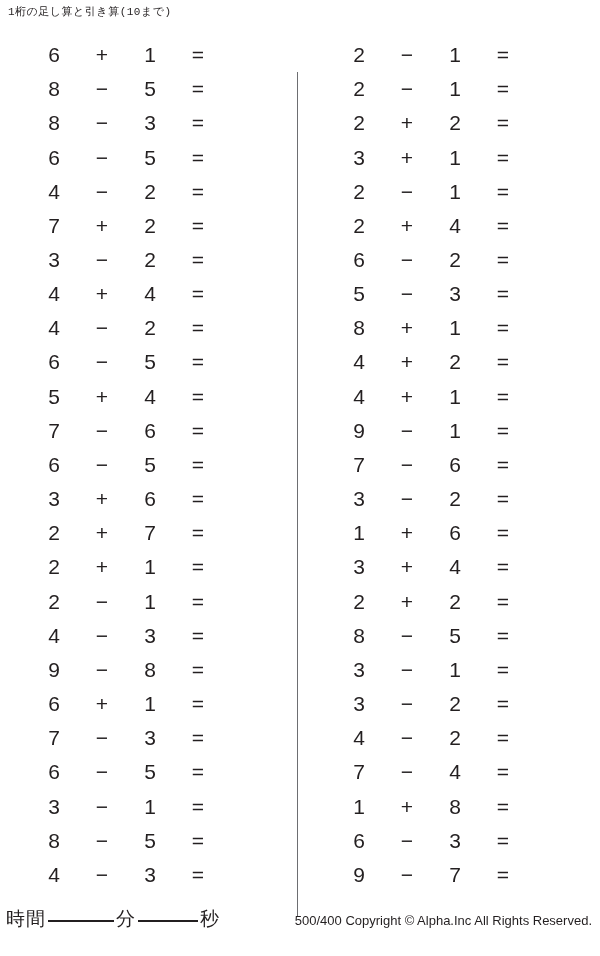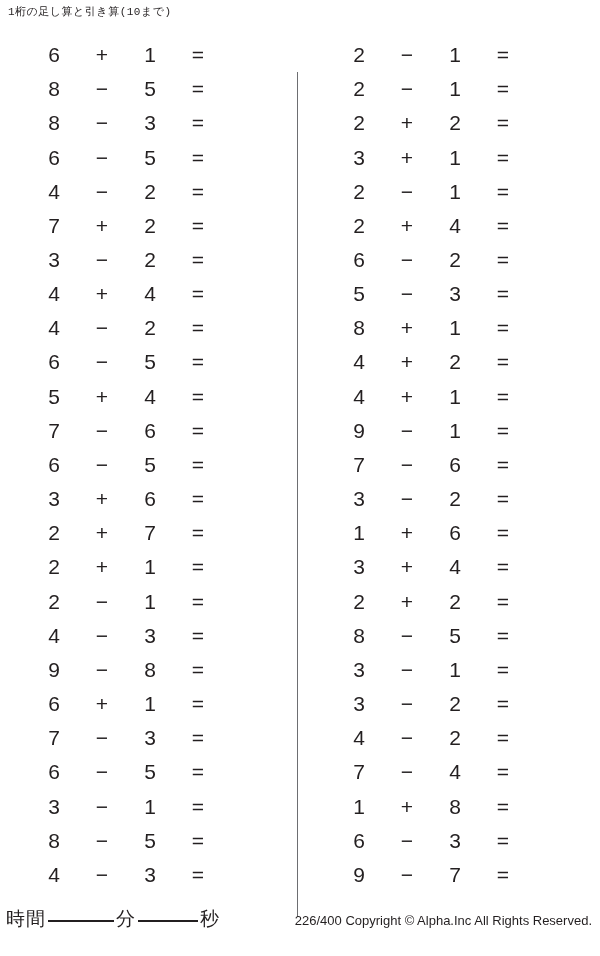--- a/index.html
+++ b/index.html
@@ -489,16 +489,16 @@
           <span class="eq">=</span>
           <span class="answer"></span>
         </div>
       </div>
   </div>
 
   <div class="footer">
     <div class="time-row">
       <span>時間</span><span class="blank-line"></span><span>分</span><span class="blank-line2"></span><span>秒</span>
     </div>
-    <div class="copyright">226/400 Copyright ©  Alpha.Inc All Rights Reserved.</div>
+    <div class="copyright">500/400 Copyright ©  Alpha.Inc All Rights Reserved.</div>
   </div>
 
 </div>
 
 </body></html>

